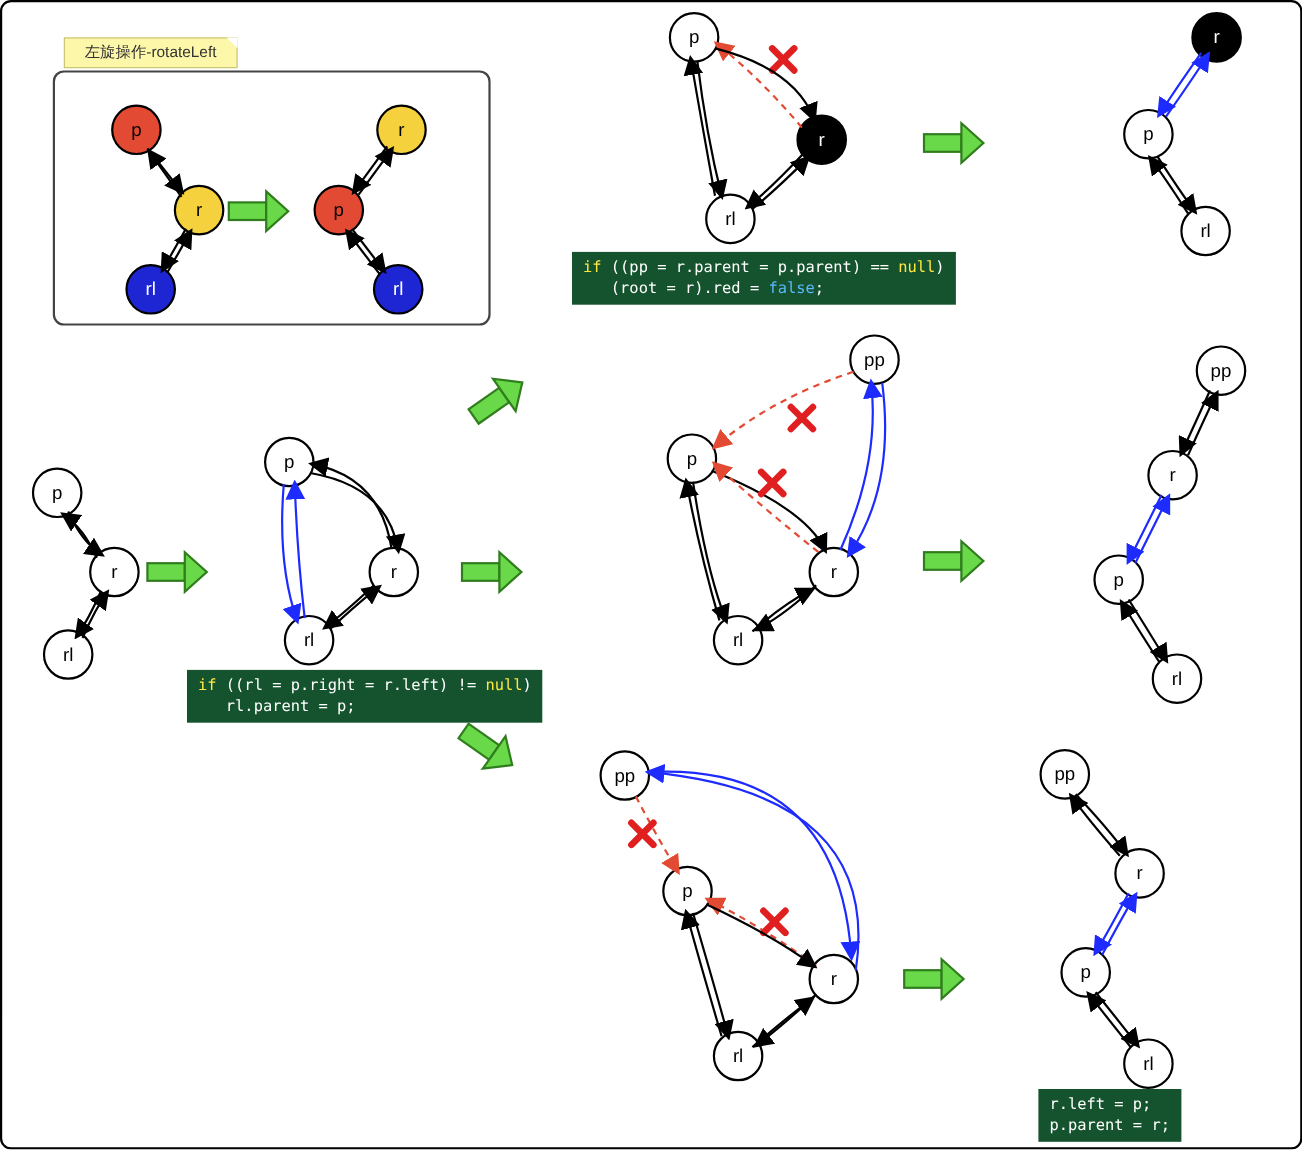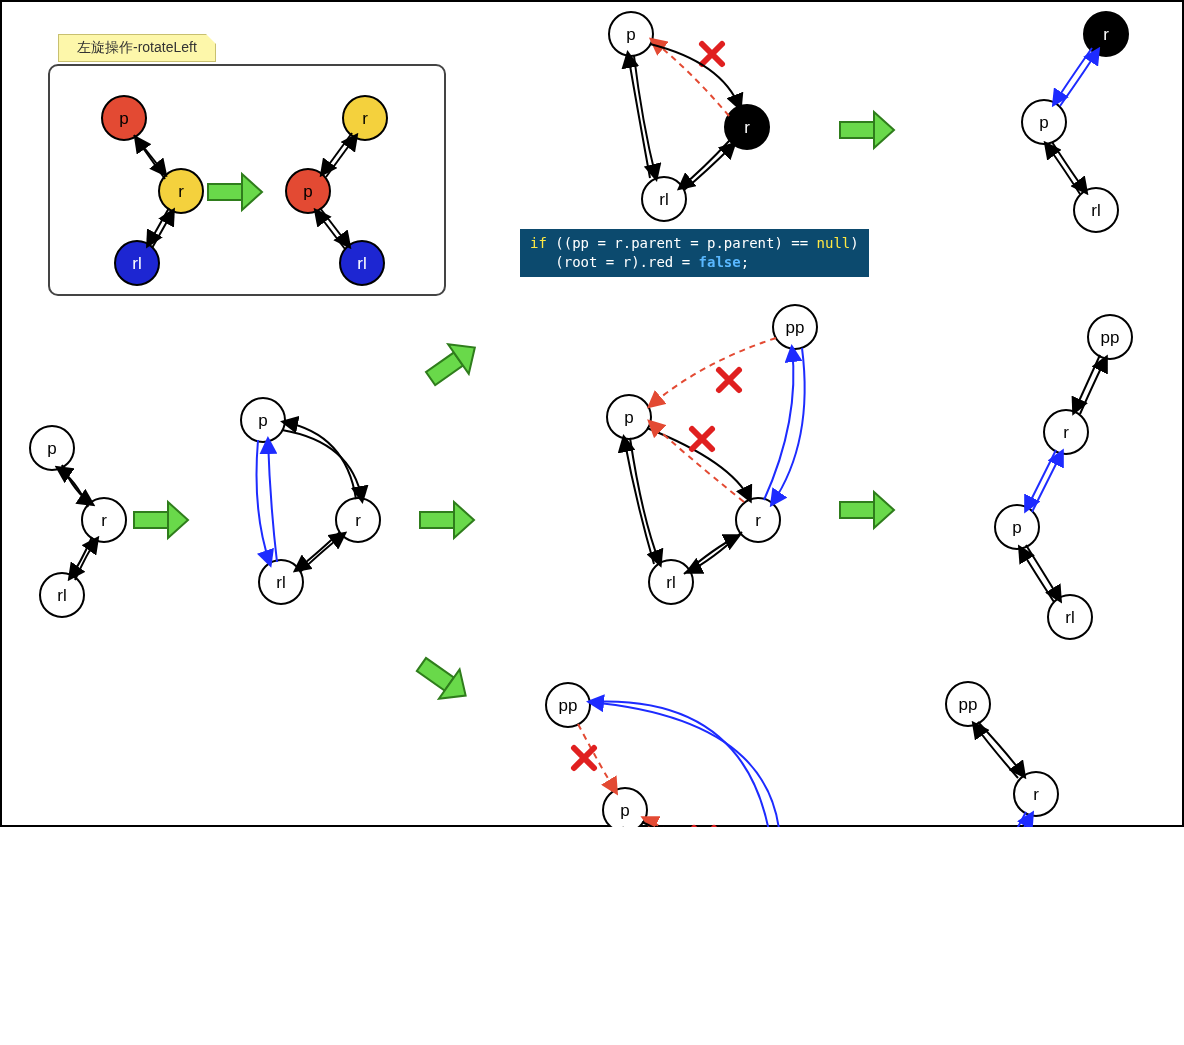--- a/index.html
+++ b/index.html
@@ -1,43 +1,47 @@
 <!DOCTYPE html>
 <html><head>
 <meta charset="utf-8">
 <style>
   html,body{margin:0;padding:0;background:#fff;font-family:Helvetica,Arial,sans-serif}
-  .page{width:1184px;height:827px;position:relative;box-sizing:border-box;border:2px solid #000;border-radius:0;margin:0 auto}
+  .page{width:1184px;height:1045px;position:relative;box-sizing:border-box;border:2px solid #000;border-radius:10px;margin:0 auto}
   .sticky{position:absolute;background:#fdf7aa;border:1px solid #c8c070;font-size:14px;padding:4px 18px;color:#333}
   .sticky::after{content:"";position:absolute;right:-1px;top:-1px;border-style:solid;border-width:0 10px 10px 0;border-color:transparent #fff transparent transparent}
   .inset{position:absolute;border:2px solid #444;border-radius:10px}
-  .code{position:absolute;background:#0c4a6e;color:#fff;font-family:Menlo,Consolas,monospace;font-size:14px;padding:5px 10px;white-space:pre;line-height:1.35}
+  .code{position:absolute;background:#14532d;color:#fff;font-family:Menlo,Consolas,monospace;font-size:14px;padding:5px 10px;white-space:pre;line-height:1.35}
   .code .kw{color:#ffe843}
-  .code .b{color:#5ab8ff;font-weight:bold}
+  .code .b{color:#5ab8ff;font-weight:normal}
   svg{position:absolute;left:0;top:0}
   .nlab{font:17px Helvetica,Arial,sans-serif;text-anchor:middle;dominant-baseline:central}
   .wm{position:absolute;right:6px;bottom:4px;font-size:10px;color:#d0d0d0}
 </style>
 </head>
 <body>
 
 <div class="page">
 
   <div class="sticky" style="left:56px;top:32px">
     <span>左旋操作-rotateLeft</span>
   </div>
 
   <div class="inset" style="left:46px;top:62px;width:394px;height:228px"></div>
 
   <div class="code" style="left:518px;top:227px"><span class="kw">if</span> ((pp = r.parent = p.parent) == <span class="kw">null</span>)
    (root = r).red = <span class="b">false</span>;</div>
 
-
-
-
+  <div class="code" style="left:168px;top:607px"><span class="kw">if</span> ((rl = p.right = r.left) != <span class="kw">null</span>)
+   rl.parent = p;</div>
+
+
+
+  <div class="code" style="left:942px;top:988px">r.left = p;
+p.parent = r;</div>
 
   <svg width="1184" height="1045">
     <defs>
       <marker id="ahB" markerWidth="9" markerHeight="9" refX="7" refY="4.5" orient="auto">
           <path d="M0 0 L9 4.5 L0 9 z" fill="#000"></path>
         </marker>
       <marker id="ahBlue" markerWidth="9" markerHeight="9" refX="7" refY="4.5" orient="auto">
           <path d="M0 0 L9 4.5 L0 9 z" fill="#1d2bff"></path>
         </marker>
       <marker id="ahRed" markerWidth="9" markerHeight="9" refX="7" refY="4.5" orient="auto">

